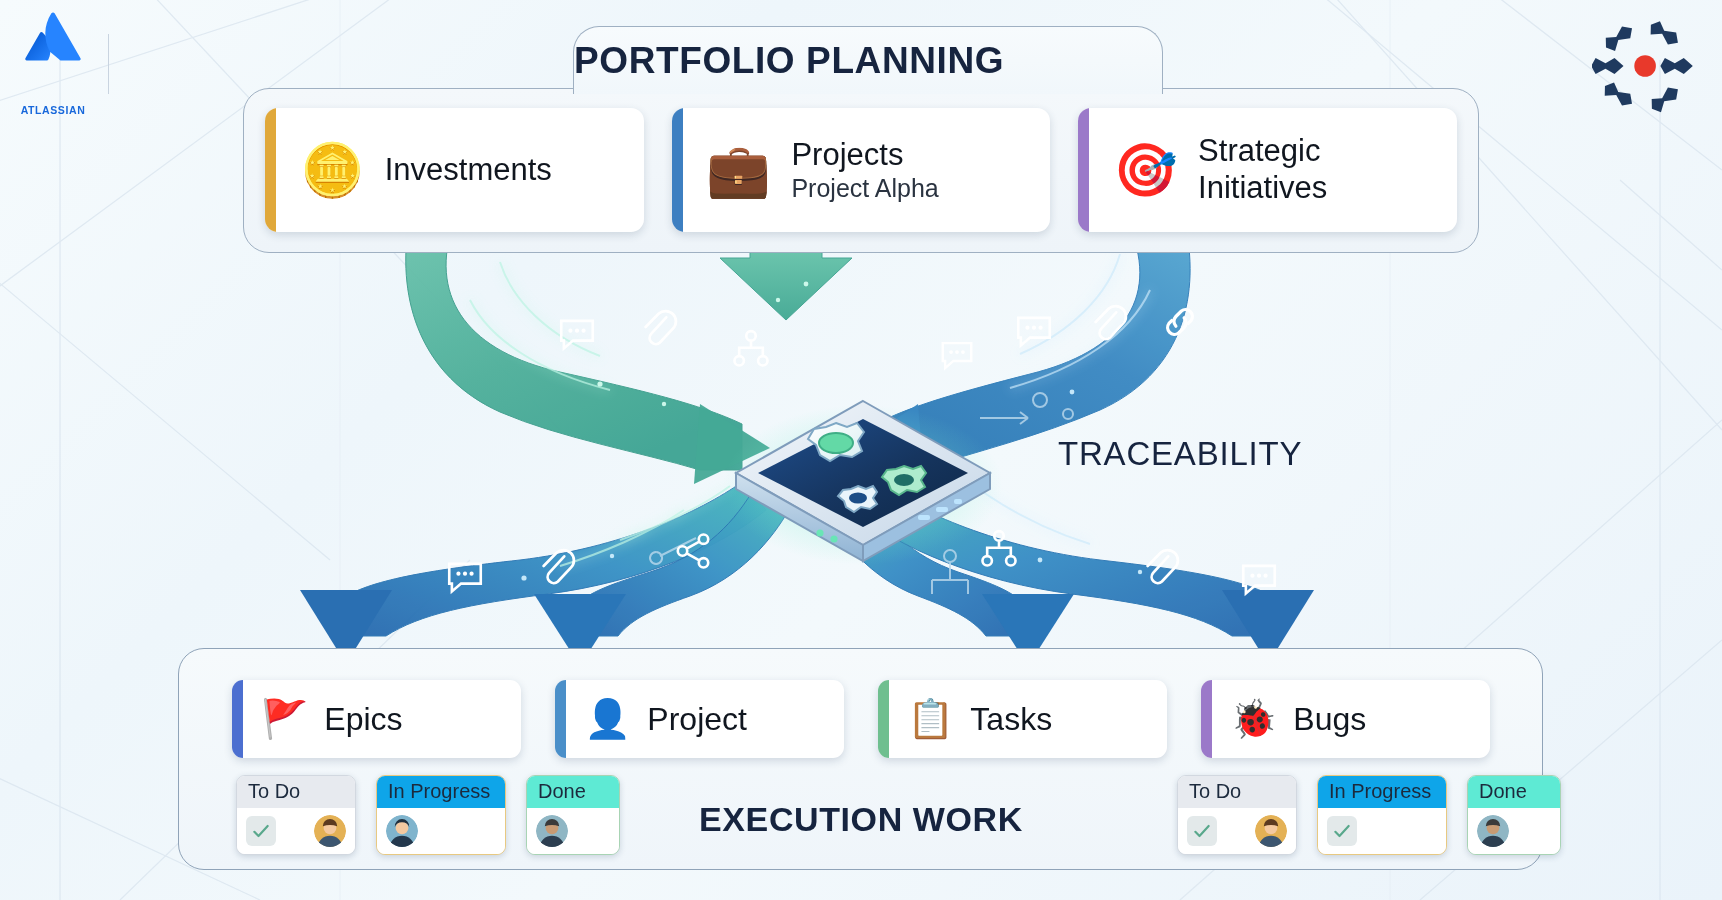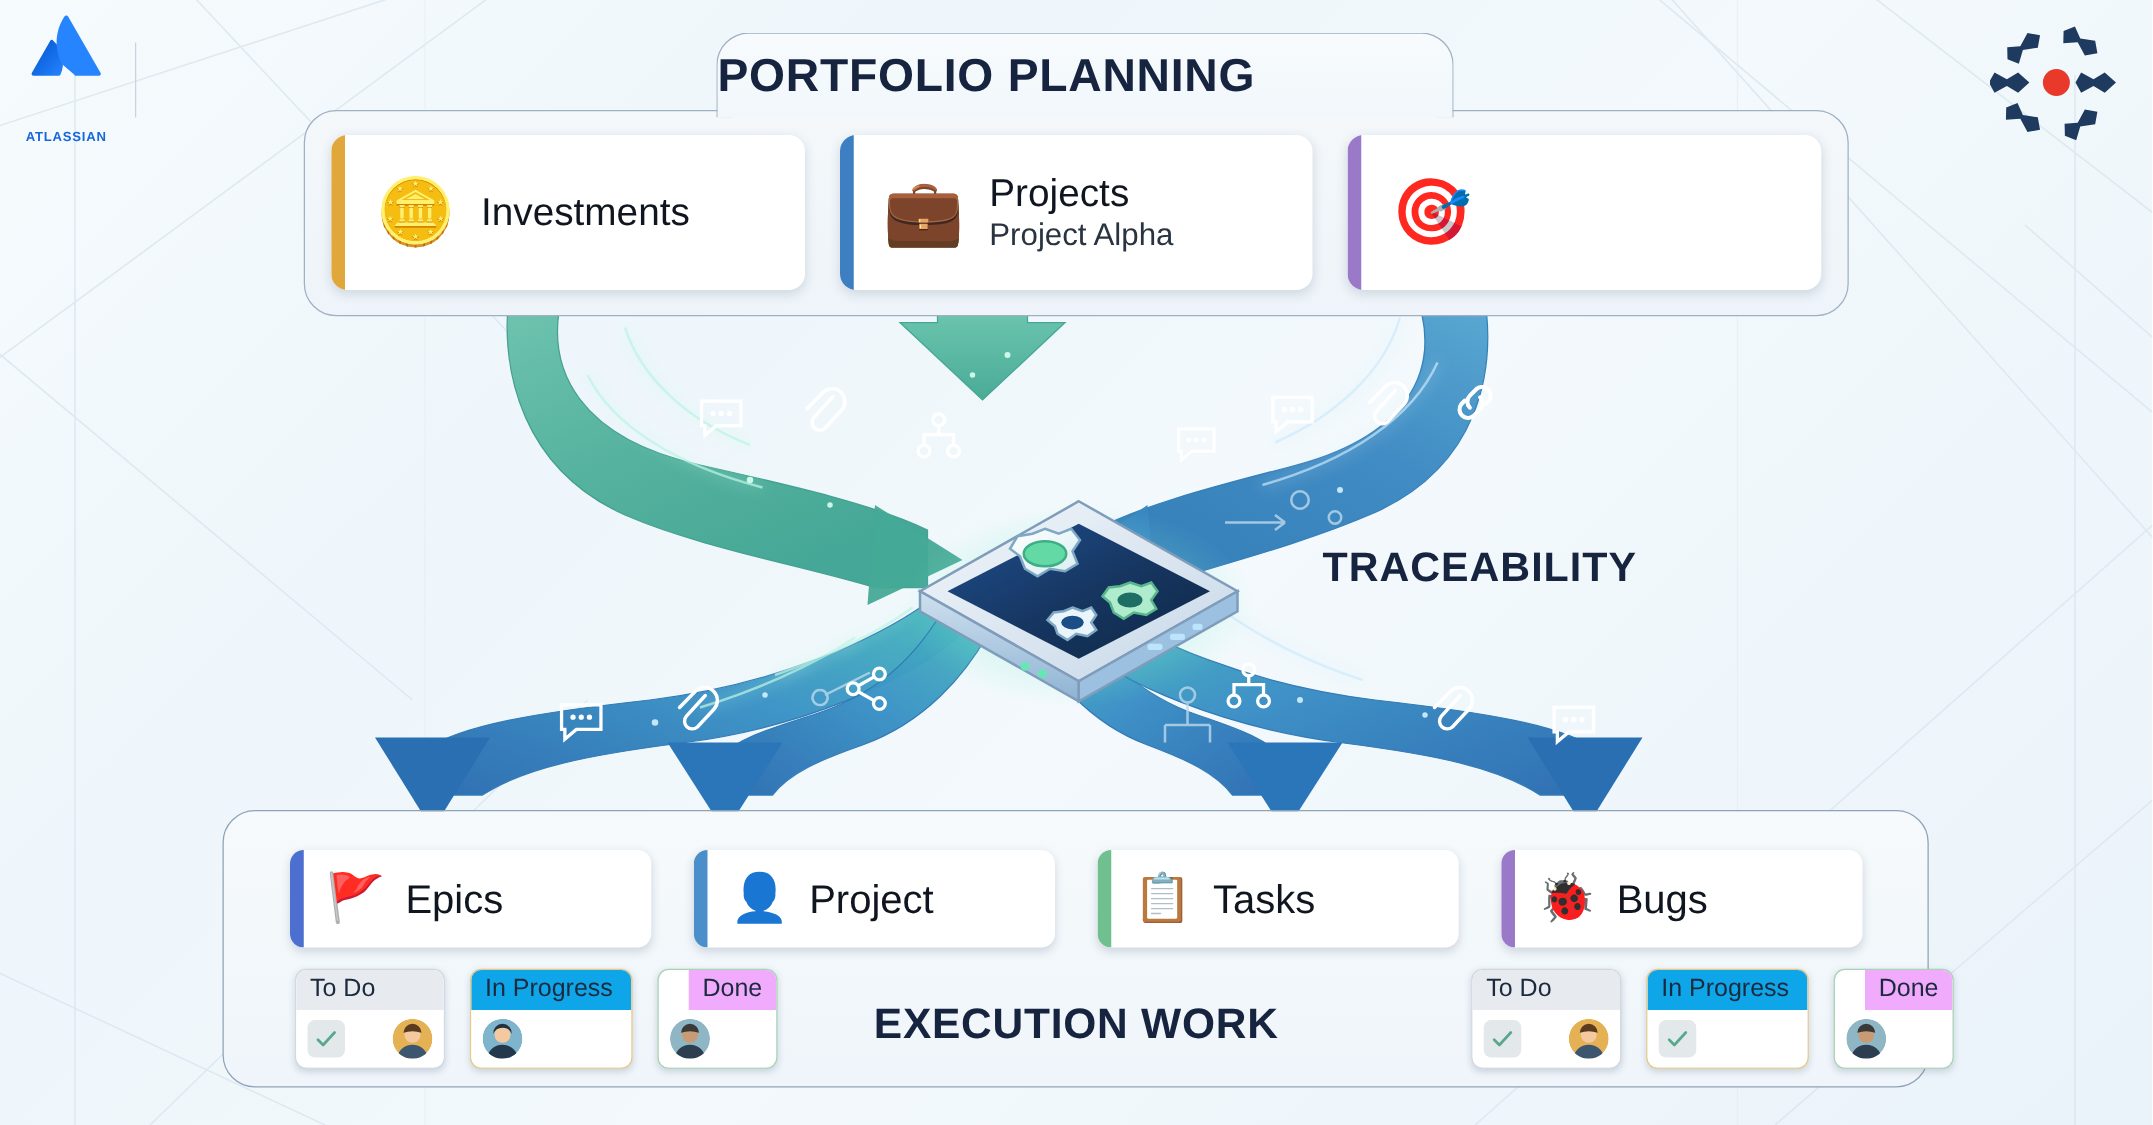--- a/index.html
+++ b/index.html
@@ -227,21 +227,21 @@
     display: flex;
     align-items: center;
     gap: 8px;
     padding: 0 9px;
   }
   .kcol.todo        { border: 1.5px solid #d2d8e0; }
   .kcol.todo .khead { background: #e7eaef; }
   .kcol.prog        { border: 1.5px solid #e8c981; }
   .kcol.prog .khead { background: #0ea5e9; }
   .kcol.done        { border: 1.5px solid #a8d4b4; }
-  .kcol.done .khead { background: #f0abfc; margin-left: 24px; }
+  .kcol.done .khead { background: #5eead4; }
 
   .kcol.todo .kbody, .kcol.prog .kbody, .kcol.done .kbody { width: 118px; }
   .kcol.prog .kbody { width: 128px; }
 
   .check-chip {
     width: 30px; height: 30px;
     border-radius: 6px;
     background: #e3e9ea;
     display: flex; align-items: center; justify-content: center;
     flex: none;
@@ -257,21 +257,21 @@
   }
   .avatar .face { position: absolute; inset: 0; }
 
   .spacer { flex: 1; }
 
   
   #traceability-label {
     position: absolute;
     left: 1058px; top: 435px;
     font-size: 33px;
-    font-weight: bold;
+    font-weight: normal;
     letter-spacing: 0.8px;
     color: #16243f;
     z-index: 14;
   }
   #center-device {
     position: absolute;
     left: 718px; top: 375px;
     width: 290px; height: 190px;
     z-index: 13;
   }
@@ -503,20 +503,24 @@
       <div class="emoji">💼</div>
       <div class="labels">
         <div class="label-main">Projects</div>
         <div class="label-sub">Project Alpha</div>
       </div>
     </div>
 
     <div class="info-card">
       <div class="accent" style="background:#9b79c9"></div>
       <div class="emoji">🎯</div>
+      <div class="labels">
+        <div class="label-main">Strategic
+Initiatives</div>
+      </div>
     </div>
   </div>
 
   <svg id="center-device" viewBox="0 0 290 190">
     <defs>
       <linearGradient id="screenG" x1="0" y1="0" x2="1" y2="1">
         <stop offset="0%" stop-color="#1f4f8f"></stop>
         <stop offset="55%" stop-color="#16355f"></stop>
         <stop offset="100%" stop-color="#0e2746"></stop>
       </linearGradient>

